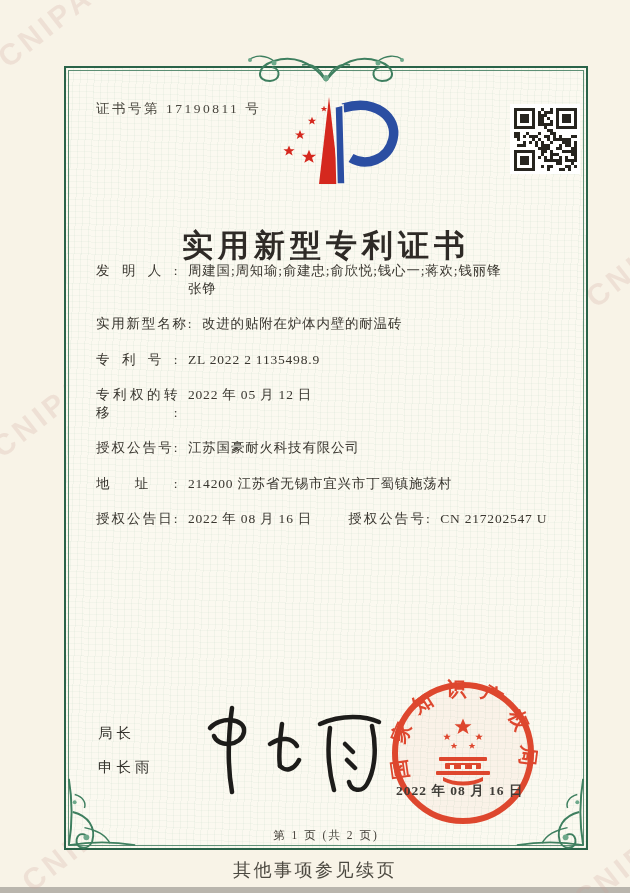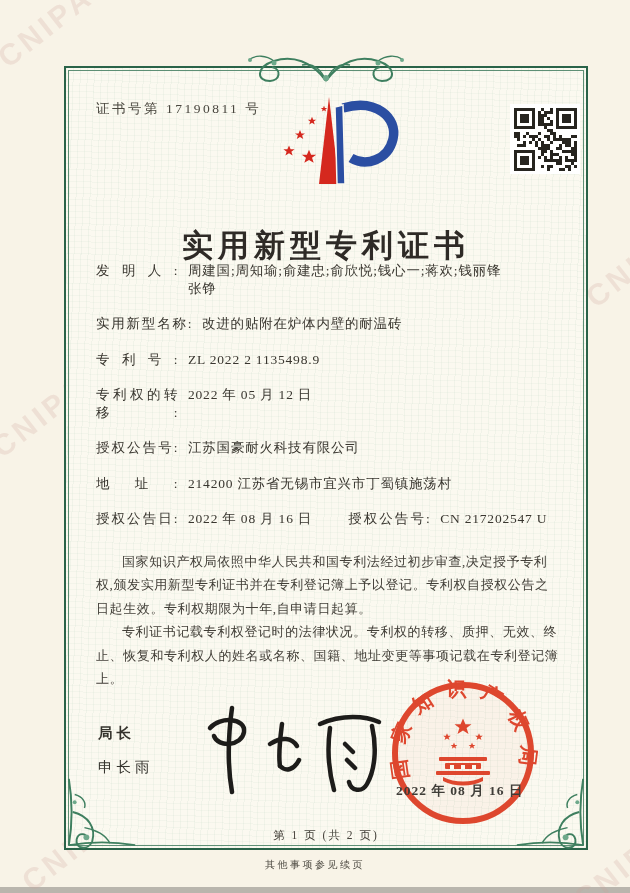--- a/index.html
+++ b/index.html
@@ -41,30 +41,30 @@
   .frow{display:flex;margin-bottom:17px;line-height:1.35;}
   .flabel{display:inline-block;width:82px;text-align:justify;text-align-last:justify;
       flex:none;margin-right:10px;letter-spacing:0.5px;}
   .flabel.wide{width:96px;}
   .fvalue{letter-spacing:0.8px;}
   .fvalue .l2{display:block;}
   .inv{max-width:340px;}
   .grant-group2{margin-left:36px;display:flex;}
   .paras{margin-top:22px;line-height:1.8;font-size:13px;color:#413e37;letter-spacing:0.6px;}
   .paras p{margin:0;text-indent:2em;}
-  .director-title{position:absolute;left:32px;top:656px;font-size:14.5px;letter-spacing:4px;color:#35332d;font-weight:bold;}
+  .director-title{position:absolute;left:32px;top:656px;font-size:14.5px;letter-spacing:4px;color:#35332d;}
   .director-name{position:absolute;left:32px;top:690px;font-size:14.5px;letter-spacing:4px;color:#35332d;}
   .signature{position:absolute;left:128px;top:624px;z-index:4;}
   .seal{position:absolute;left:322px;top:610px;z-index:4;}
   .seal-date{position:absolute;left:330px;top:714px;z-index:5;font-size:13.5px;
       letter-spacing:1px;color:#3f3d38;font-weight:bold;}
   .page-indicator{position:absolute;left:0;right:0;top:760px;text-align:center;
       font-size:11.5px;letter-spacing:2px;color:#45423b;}
   .bottom-note{position:absolute;left:0;right:0;top:858px;text-align:center;z-index:2;
-      font-size:10px;letter-spacing:2.5px;color:#4c4941;}
+      font-size:18px;letter-spacing:2.5px;color:#4c4941;}
 </style>
 </head>
 <body>
 
 <div class="wm wm1">CNIPA</div>
 <div class="wm wm2">CNIPA</div>
 <div class="wm wm3">CNIPA</div>
 <div class="wm wm4">CNIPA</div>
 <div class="wm wm5">CNIPA</div>
 <div class="wm wm6">CNIPA</div>
@@ -389,24 +389,20 @@
       <span class="fvalue">214200 江苏省无锡市宜兴市丁蜀镇施荡村</span>
     </div>
     <div class="frow">
       <span class="flabel">授权公告日:</span>
       <span class="fvalue">2022 年 08 月 16 日</span>
       <span class="grant-group2">
         <span class="flabel">授权公告号:</span>
         <span class="fvalue">CN 217202547 U</span>
       </span>
     </div>
-    <div class="paras">
-      <p>国家知识产权局依照中华人民共和国专利法经过初步审查,决定授予专利权,颁发实用新型专利证书并在专利登记簿上予以登记。专利权自授权公告之日起生效。专利权期限为十年,自申请日起算。</p>
-      <p>专利证书记载专利权登记时的法律状况。专利权的转移、质押、无效、终止、恢复和专利权人的姓名或名称、国籍、地址变更等事项记载在专利登记簿上。</p>
-    </div>
   </div>
 
   <div class="director-title">局长</div>
   <div class="director-name">申长雨</div>
 
   <svg class="signature" width="210" height="110" viewBox="0 0 210 110">
     <g stroke="#1d1c1a" stroke-width="4.5" fill="none" stroke-linecap="round">
       <path d="M38 16 C34 45 33 72 38 100"></path>
       <path d="M16 36 C26 24 52 26 50 40 C48 54 24 56 20 44"></path>
       <path d="M88 32 C86 48 84 62 86 74"></path>

